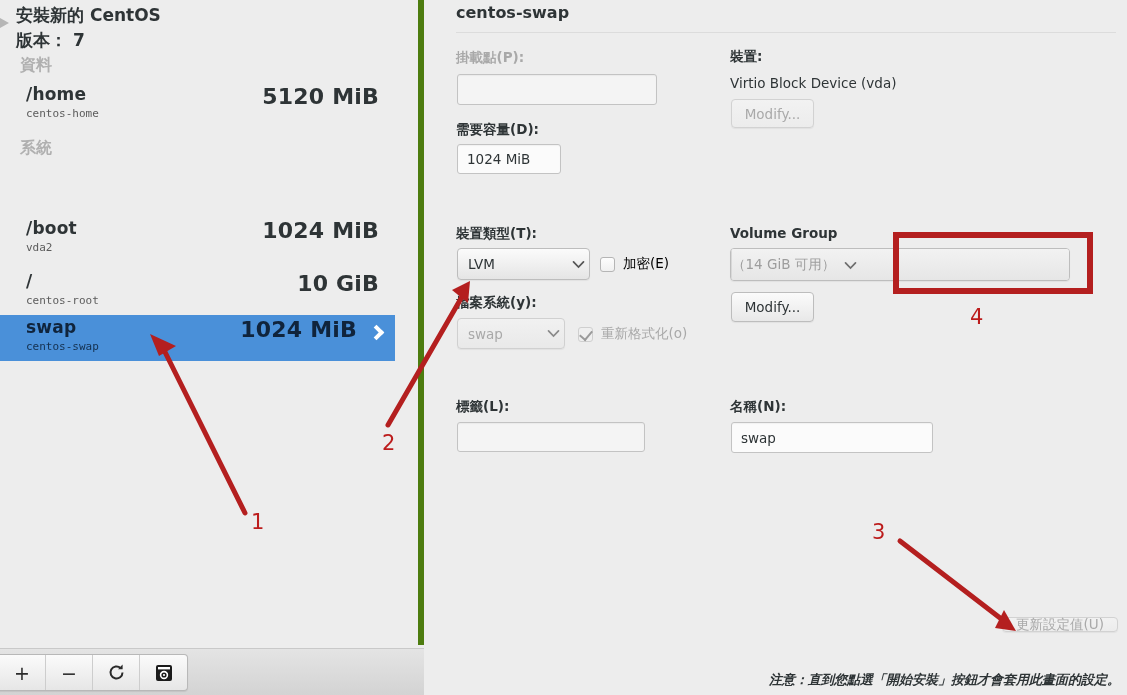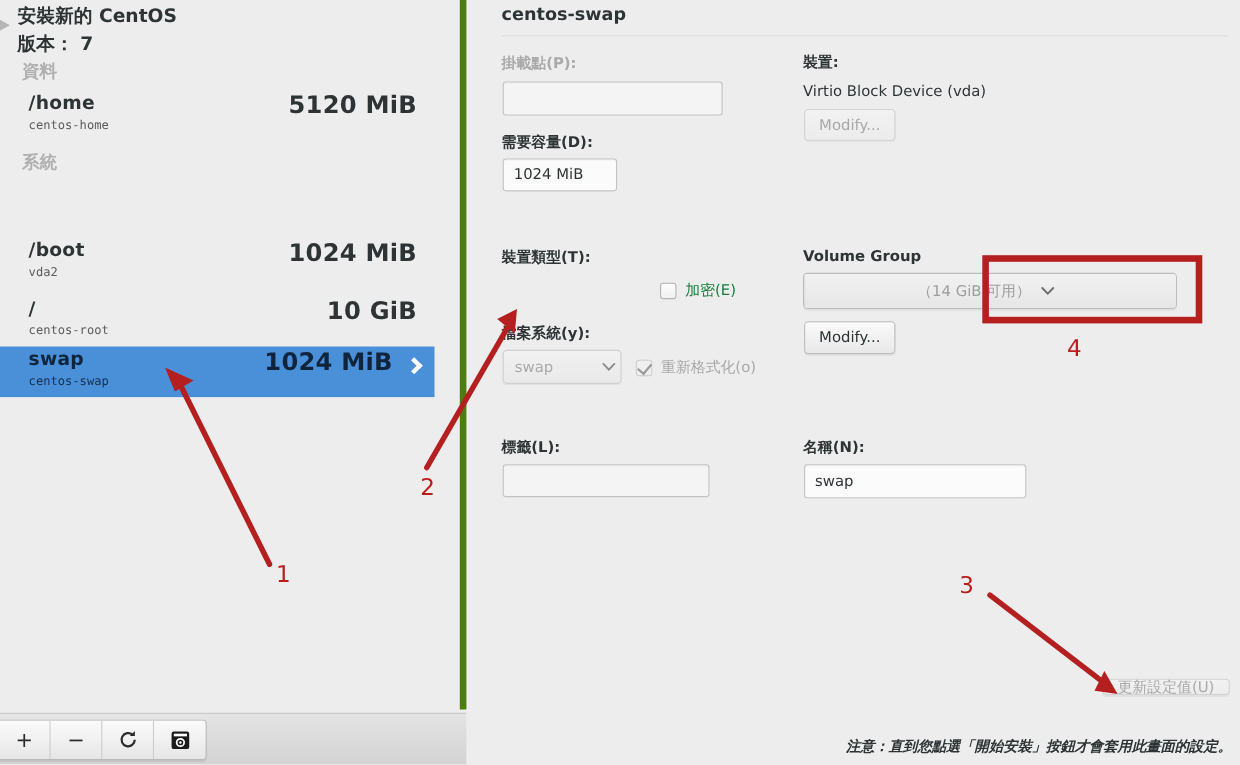--- a/index.html
+++ b/index.html
@@ -235,21 +235,21 @@
   .cb-box.dim { border-color: #cfcfcf; background: #efefef; }
   .cb-box.checked::after {
     content: "";
     position: absolute;
     left: 3px; top: 0px;
     width: 6px; height: 10px;
     border-right: 2px solid #9a9a9a;
     border-bottom: 2px solid #9a9a9a;
     transform: rotate(40deg);
   }
-  .cb-label { font-size: 13.5px; color: #15803d; white-space: nowrap; }
+  .cb-label { font-size: 13.5px; color: #000000; white-space: nowrap; }
   .cb-label.dim { color: #a9a9a9; }
 
   
   #vg-combo {
     position: absolute;
     left: 730px; top: 248px;
     width: 340px; height: 33px;
     display: flex;
     background: linear-gradient(to bottom, #fbfbfb, #e5e5e5);
     border: 1px solid #bdbdbd;
@@ -259,21 +259,21 @@
   }
   #vg-name {
     width: 175px;
     display: flex; align-items: center;
     padding-left: 10px;
     font-size: 13.5px;
     color: #2e3436;
   }
   #vg-free {
     flex: 1;
-    display: flex; align-items: center; justify-content: center;
+    display: flex; align-items: center; justify-content: flex-start;
     padding-right: 8px;
     font-size: 13.5px;
     color: #9d9d9d;
     background: linear-gradient(to bottom,#f2f2f2,#e6e6e6);
     border-left: 1px solid #d8d8d8;
     gap: 9px;
   }
 
   #note-text {
     position: absolute;
@@ -387,20 +387,28 @@
   <div class="textbox" style="left:457px; top:74px; width:200px; height:31px"></div>
 
   <div class="fld-label" style="left:456px; top:121px">需要容量(D):</div>
   <div class="textbox white" style="left:457px; top:144px; width:104px; height:30px">1024 MiB</div>
 
   <div class="fld-label" style="left:730px; top:48px">裝置:</div>
   <div class="static-text" style="left:730px; top:75px">Virtio Block Device (vda)</div>
   <div class="btn disabled" style="left:731px; top:99px; width:83px; height:29px">Modify...</div>
 
   <div class="fld-label" style="left:456px; top:225px">裝置類型(T):</div>
+  <div class="combo" style="left:457px; top:248px; width:133px; height:32px">
+    <span class="combo-text">LVM</span>
+    <span class="arrow">
+      <svg width="13" height="9" viewBox="0 0 13 9">
+          <path d="M1.5 1.8 L6.5 7 L11.5 1.8" fill="none" stroke="#555" stroke-width="1.7" stroke-linecap="round"></path>
+        </svg>
+    </span>
+  </div>
 
   <div class="checkbox-wrap" style="left:600px; top:255px">
     <span class="cb-box"></span>
     <span class="cb-label">加密(E)</span>
   </div>
 
   <div class="fld-label" style="left:456px; top:294px">檔案系統(y):</div>
   <div class="combo disabled" style="left:457px; top:318px; width:108px; height:31px">
     <span class="combo-text">swap</span>
     <span class="arrow">

